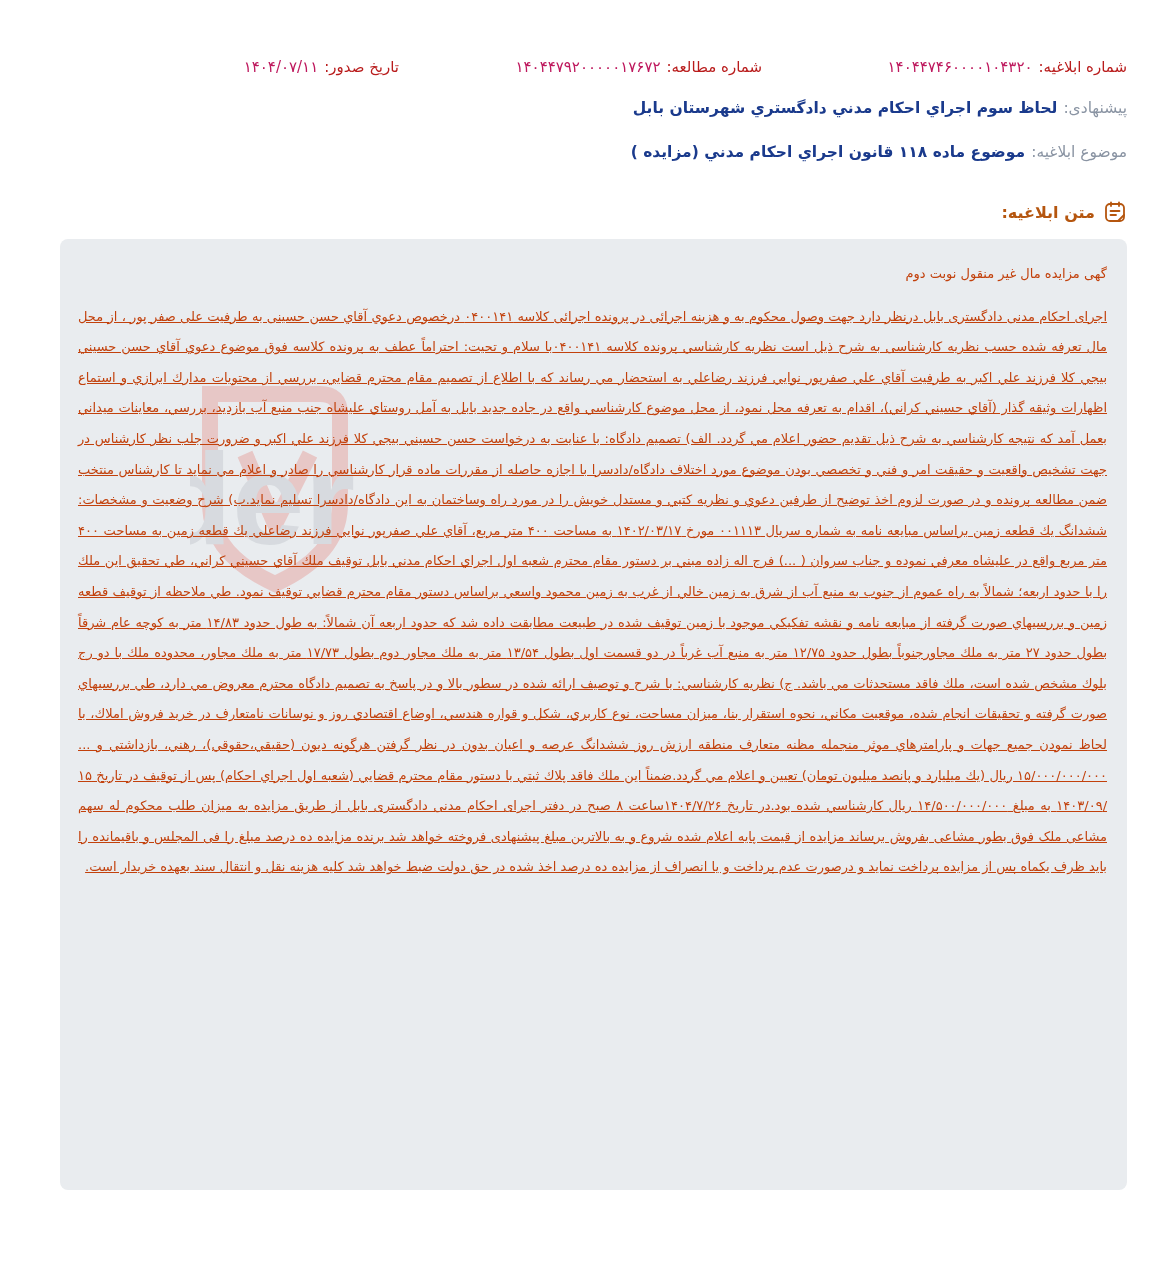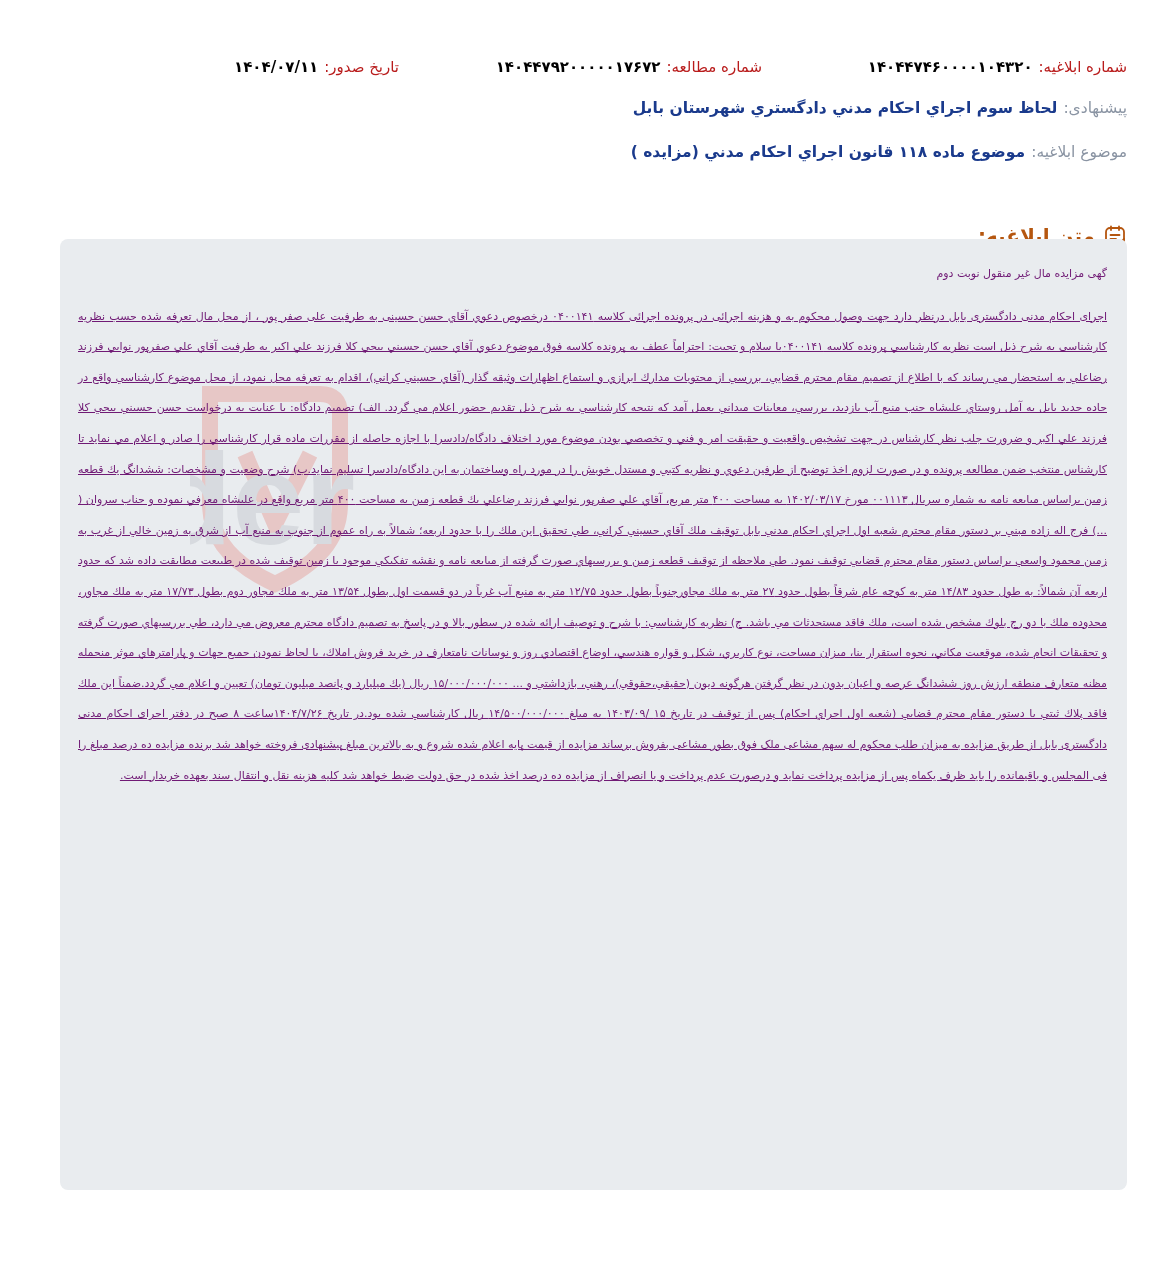--- a/index.html
+++ b/index.html
@@ -22,21 +22,21 @@
       flex-direction: row;
       align-items: baseline;
       position: absolute;
       top: 58px;
       right: 47px;
       left: 200px;
       font-size: 15px;
     }
     .meta-item { display: flex; align-items: baseline; white-space: nowrap; }
     .meta-item .lbl { color: #b91c1c; margin-left: 6px; }
-    .meta-item .val { color: #000000; font-weight: bold; letter-spacing: 0.3px; }
+    .meta-item .val { color: #be185d; font-weight: normal; letter-spacing: 0.3px; }
     .meta-1 { position: absolute; right: 0; }
     .meta-2 { position: absolute; right: 365px; }
     .meta-3 { position: absolute; right: 728px; }
 
     .line-row {
       position: absolute;
       right: 47px;
       display: flex;
       align-items: baseline;
       font-size: 15.5px;
@@ -49,22 +49,21 @@
 
     .section-title {
       position: absolute;
       top: 200px;
       right: 47px;
       display: flex;
       align-items: center;
       gap: 8px;
       color: #b5560f;
       font-weight: bold;
-      font-size: 20px;
-      margin-top: 24px;
+      font-size: 16px;
     }
     .section-title svg { display: block; }
 
     .content-box {
       position: absolute;
       top: 239px;
       right: 47px;
       width: 1067px;
       height: 951px;
       background: #e9ecef;
@@ -76,23 +75,23 @@
       position: absolute;
       left: 130px;
       top: 145px;
       width: 560px;
       height: 210px;
       pointer-events: none;
       opacity: 0.55;
     }
     .body-text {
       position: relative;
-      font-size: 11px;
+      font-size: 13px;
       line-height: 30.6px;
-      color: #701a75;
+      color: #c2410c;
       text-align: justify;
       direction: rtl;
     }
     .heading-line { margin-bottom: 12px; }
     .paragraph { margin-bottom: 10px; text-align-last: right; text-decoration: underline; }
     .signature { margin-top: 4px; }
   </style>
 </head>
 <body>
 

